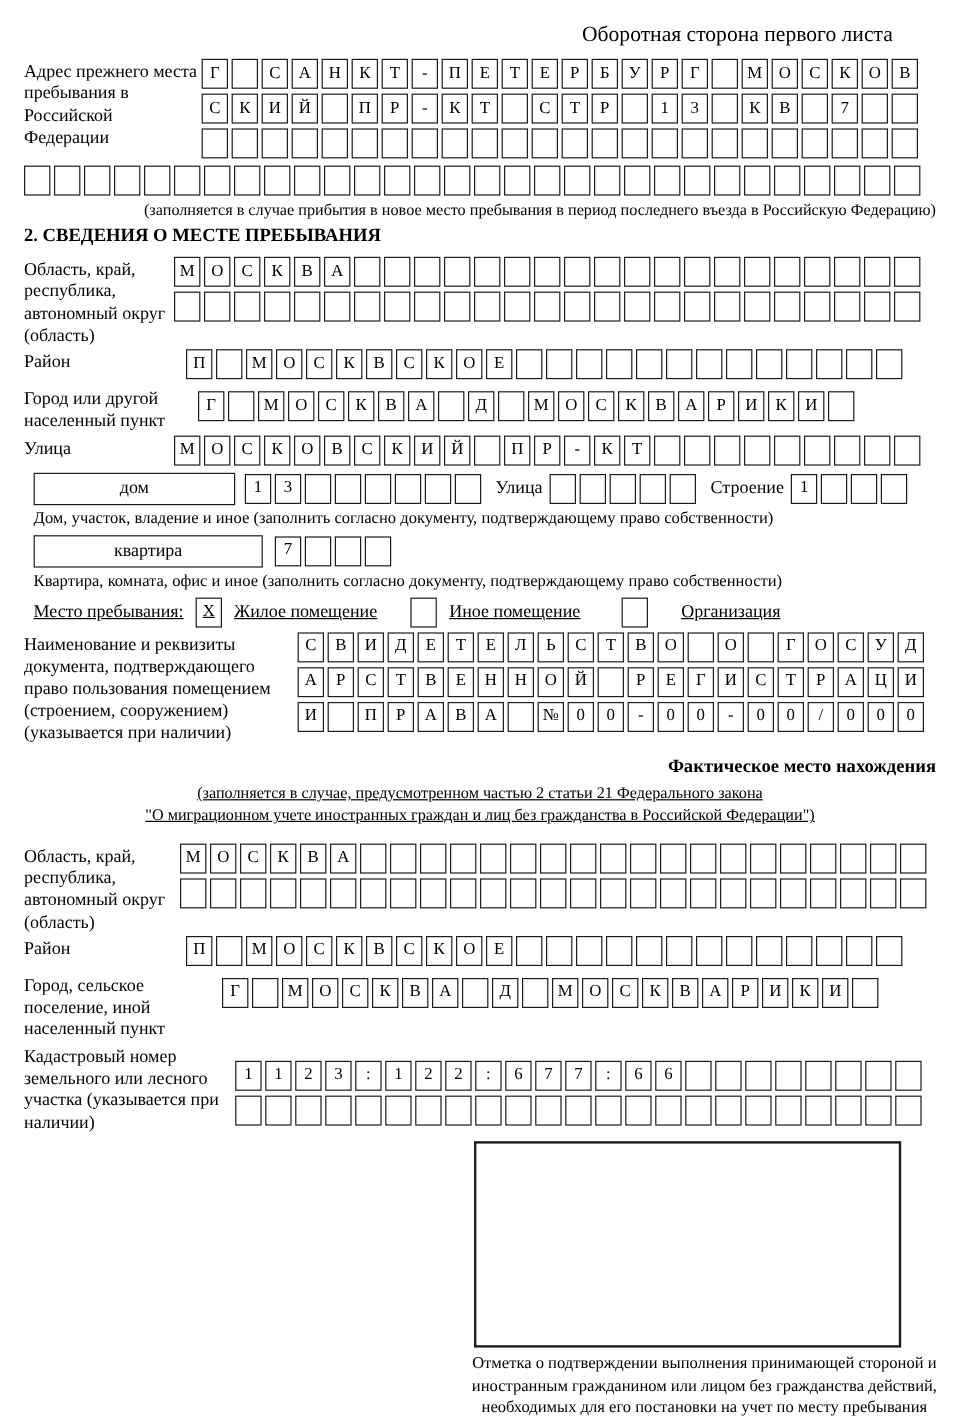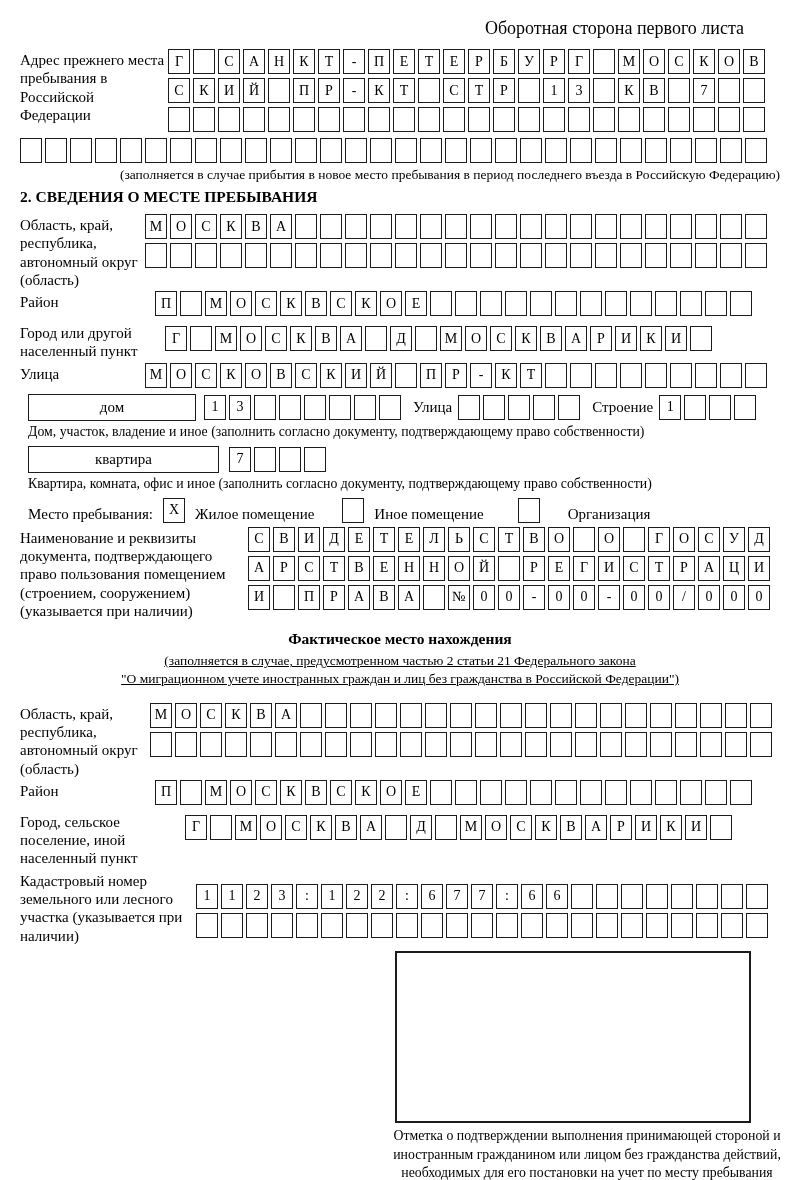--- a/index.html
+++ b/index.html
@@ -35,25 +35,25 @@
 
   .domrow{display:flex;align-items:center;margin:2px 0 3px 8px;}
   .labelbox{
     box-sizing:border-box;border:1.7px solid #1c1c1c;height:27px;
     display:flex;align-items:center;justify-content:center;font-size:15px;background:#fff;
   }
   .dom-box{width:168px;margin-right:8px;}
   .kv-box{width:191px;margin-right:10px;}
   .inline-lbl{font-size:15px;margin:0 6px 0 12px;}
 
-  .mesto{display:flex;align-items:flex-end;margin:3px 0 2px 8px;font-size:15px;}
+  .mesto{display:flex;align-items:center;margin:3px 0 2px 8px;font-size:15px;text-decoration:underline;}
   .mesto .cell{margin:0 10px;}
   .mesto-note{font-size:13.8px;margin:0 0 5px 218px;}
 
-  .fact-title{font-weight:bold;text-align:center;font-size:15.5px;margin:10px 0 4px 0;}
+  .fact-title{font-weight:bold;text-align:right;font-size:15.5px;margin:10px 0 4px 0;}
   .fact-cap{font-size:13.5px;text-align:center;line-height:1.35;margin-bottom:14px;text-decoration:underline;}
 
   .stamp-wrap{margin-top:6px;}
   .stamp-box{
     box-sizing:border-box;margin-left:375px;width:356px;height:172px;
     border:2px solid #1c1c1c;background:#fff;
   }
   .stamp-cap{
     width:430px;margin-left:352px;margin-top:4px;
     font-size:13.8px;text-align:center;line-height:1.35;

